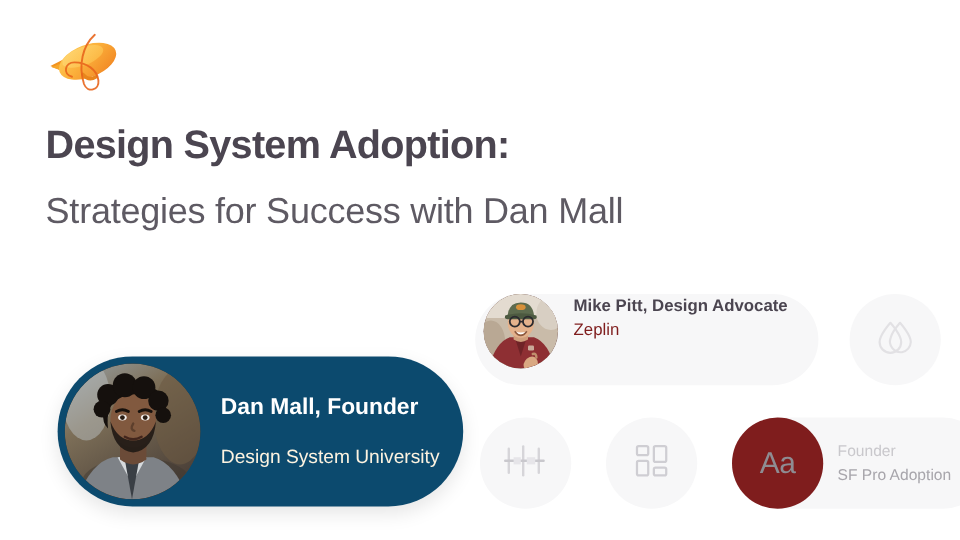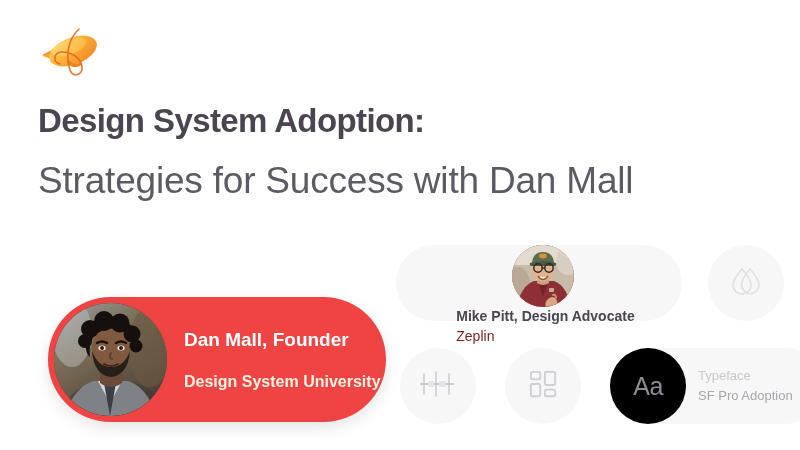--- a/index.html
+++ b/index.html
@@ -40,21 +40,21 @@
     font-size: 33px;
     font-weight: bold;
     letter-spacing: -0.6px;
     color: #4b4550;
     white-space: nowrap;
   }
   .subtitle {
     position: absolute;
     left: 38px;
     top: 160px;
-    font-size: 37px;
+    font-size: 30px;
     font-weight: normal;
     letter-spacing: -0.2px;
     color: #5e5a63;
     white-space: nowrap;
   }
   .datetime {
     position: absolute;
     left: 38px;
     top: 232px;
     font-size: 18px;
@@ -69,21 +69,21 @@
     color: #56515b;
   }
 
   
   .speaker-card-primary {
     position: absolute;
     left: 48px;
     top: 297px;
     width: 338px;
     height: 125px;
-    background: #ef4444;
+    background: #0c4a6e;
     border-radius: 62.5px;
     box-shadow: 0 6px 16px rgba(0,0,0,0.10);
     display: flex;
     align-items: center;
     box-sizing: border-box;
   }
   .speaker-card-primary .avatar {
     width: 113px;
     height: 113px;
     border-radius: 50%;
@@ -98,39 +98,38 @@
     line-height: 1.32;
   }
   .speaker-card-primary .sp-name {
     font-size: 19px;
     font-weight: bold;
     color: #ffffff;
     white-space: nowrap;
   }
   .speaker-card-primary .sp-org {
     font-size: 16px;
-    font-weight: bold;
+    font-weight: normal;
     color: #fdf3e0;
     white-space: nowrap;
     margin-top: 19px;
   }
 
   
   .speaker-card-secondary {
     position: absolute;
     left: 396px;
     top: 245px;
     width: 286px;
     height: 76px;
     background: #f7f7f8;
     border-radius: 38px;
     display: flex;
-    align-items: center;
+    align-items: flex-start;
     box-sizing: border-box;
-    flex-direction: column;
   }
   .speaker-card-secondary .avatar {
     width: 62px;
     height: 62px;
     border-radius: 50%;
     margin-left: 7px;
     flex: 0 0 auto;
     overflow: hidden;
     position: relative;
     background: #6e4b44;
@@ -177,21 +176,21 @@
     background: #f7f7f8;
     border-radius: 38px;
     display: flex;
     align-items: center;
     box-sizing: border-box;
   }
   .chip-typeface .aa-circle {
     width: 76px;
     height: 76px;
     border-radius: 50%;
-    background: #000000;
+    background: #7f1d1d;
     display: flex;
     align-items: center;
     justify-content: center;
     flex: 0 0 auto;
   }
   .chip-typeface .aa-glyph {
     font-size: 25px;
     color: #8e8c92;
     font-weight: normal;
     letter-spacing: -0.5px;
@@ -391,18 +390,18 @@
         </g>
       </svg>
     </span>
   </div>
 
   <div class="chip-typeface">
     <div class="aa-circle">
       <span class="aa-glyph">Aa</span>
     </div>
     <div class="tf-meta">
-      <div class="tf-label">Typeface</div>
+      <div class="tf-label">Founder</div>
       <div class="tf-value">SF Pro Adoption</div>
     </div>
   </div>
 
 </div>
 
 </body></html>

